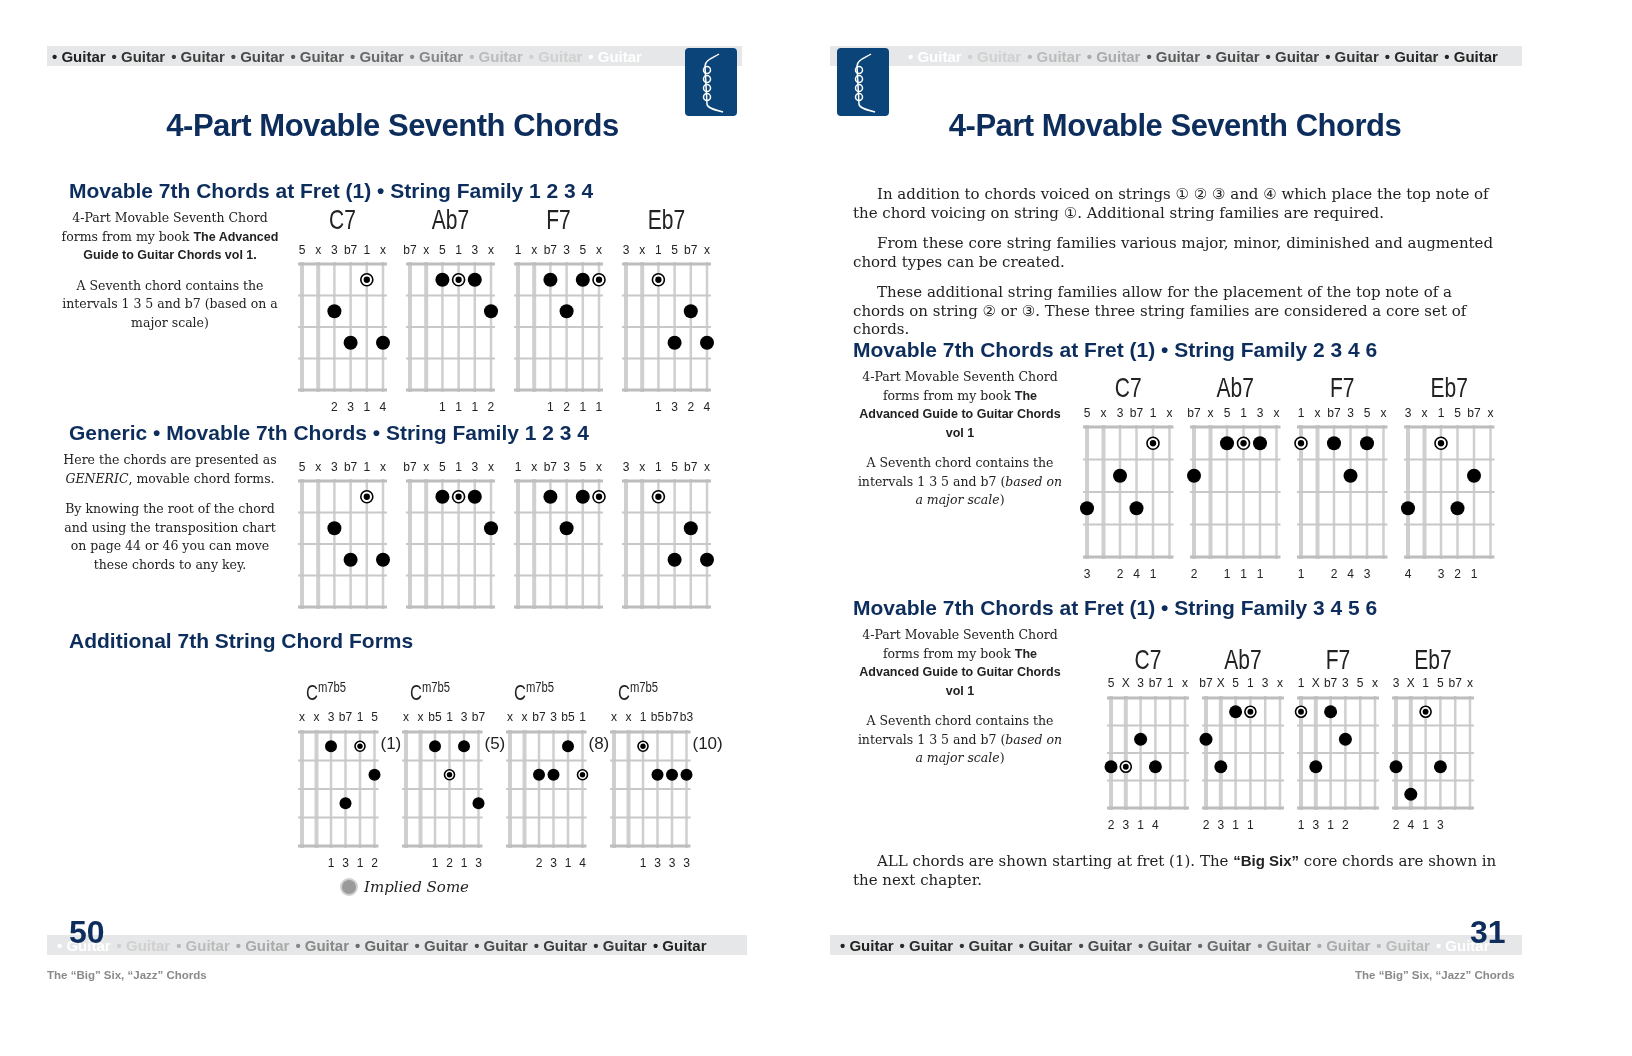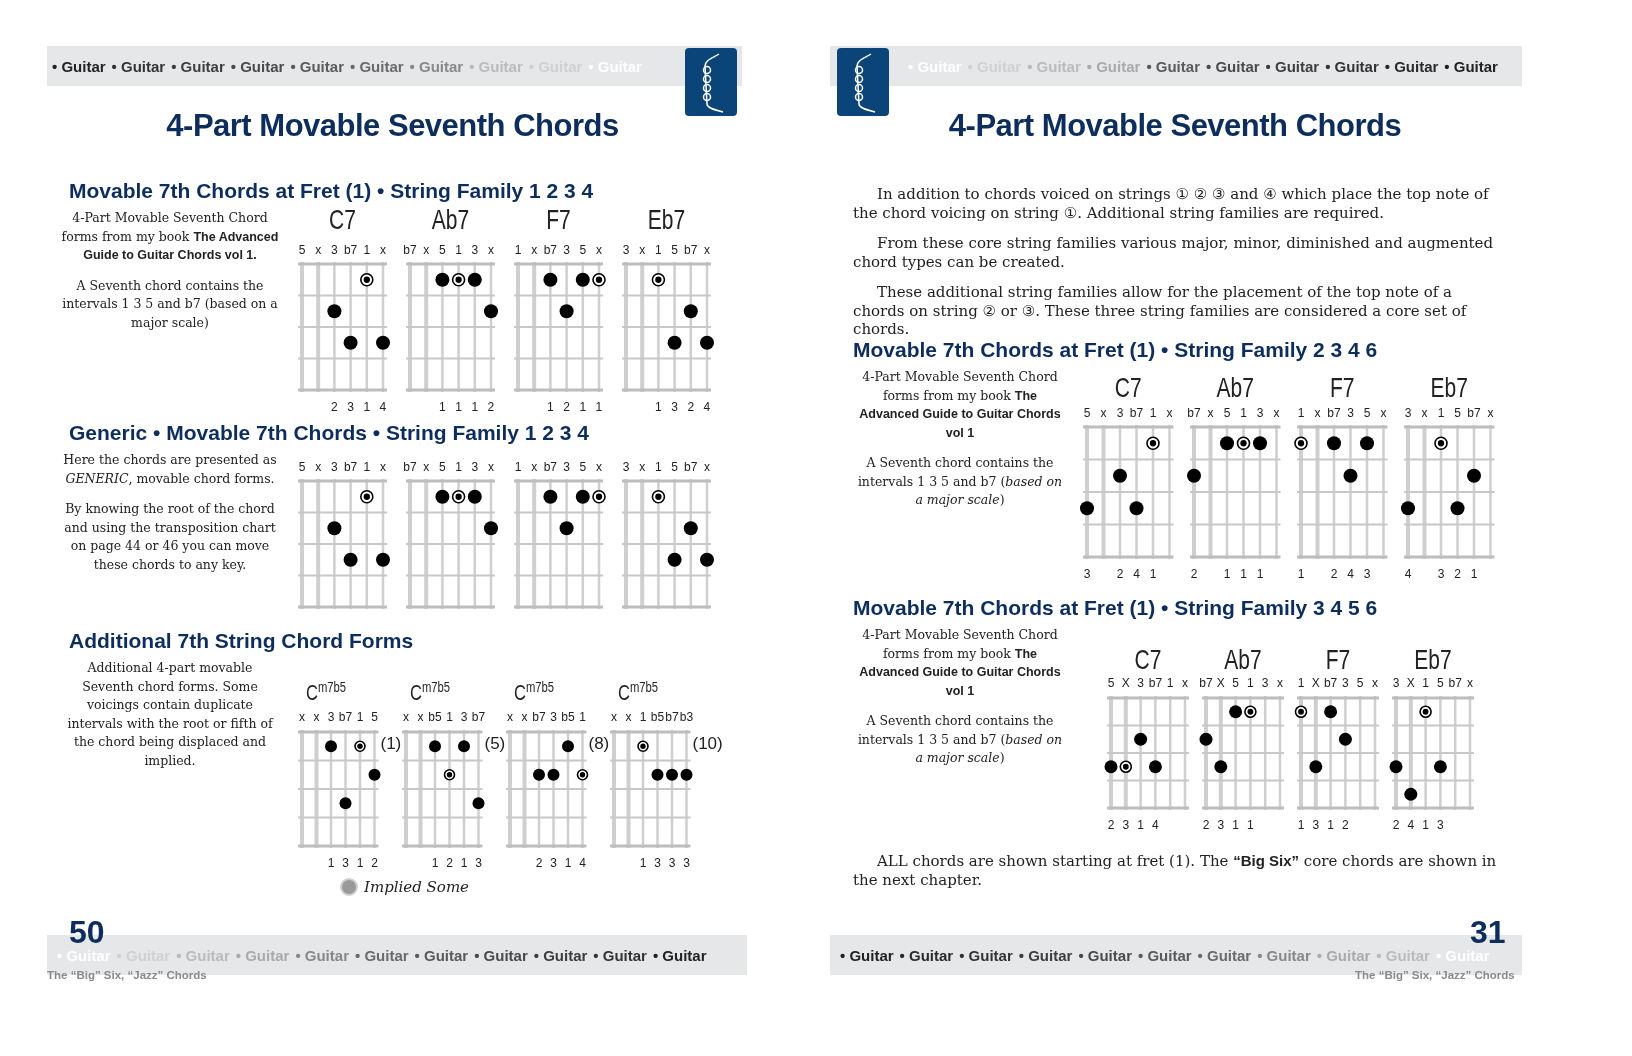--- a/index.html
+++ b/index.html
@@ -1,20 +1,20 @@
 <!DOCTYPE html>
 <html><head>
 <meta charset="utf-8">
 <style>
   html,body{margin:0;padding:0;background:#fff;}
   body{width:1632px;height:1056px;position:relative;overflow:hidden;font-family:"DejaVu Serif",serif;color:#222;}
   .page{position:absolute;top:0;height:1056px;}
   #left{left:0;width:790px;}
   #right{left:815px;width:817px;}
-  .band{position:absolute;height:40px;background:#e6e7e8;display:flex;align-items:center;font-family:"Liberation Sans",sans-serif;font-weight:bold;font-size:15px;white-space:nowrap;overflow:hidden;}
+  .band{position:absolute;height:20px;background:#e6e7e8;display:flex;align-items:center;font-family:"Liberation Sans",sans-serif;font-weight:bold;font-size:15px;white-space:nowrap;overflow:hidden;}
   .band span{margin-right:6px;}
   .tab{position:absolute;width:52px;height:68px;background:#0b4478;border-radius:4px;}
   .tab svg{position:absolute;left:8px;top:4px;}
   .title{position:absolute;font-family:"Liberation Sans",sans-serif;font-weight:bold;font-size:31px;color:#0d2d5c;letter-spacing:-0.5px;text-align:center;}
   .h2{position:absolute;font-family:"Liberation Sans",sans-serif;font-weight:bold;font-size:21px;color:#0d2d5c;white-space:nowrap;}
   .side{position:absolute;text-align:right;font-size:12.5px;line-height:18.5px;color:#222;}
   .side b.sans{font-family:"Liberation Sans",sans-serif;}
   .side p{margin:0 0 12px 0;text-align:center;}
   .body{position:absolute;font-size:15px;line-height:18.5px;}
   .body p{margin:0 0 12px 0;text-indent:24px;}
@@ -66,23 +66,20 @@
   <div id="left_s1"></div>
 
   <div class="h2" style="left:69px;top:421px;">Generic • Movable 7th Chords • String Family 1 2 3 4</div>
   <div class="side" style="left:60px;width:220px;top:451px;">
     <p><span>Here the chords are presented as </span><i>GENERIC</i><span>, movable chord forms.</span></p>
     <p>By knowing the root of the chord and using the transposition chart on page 44 or 46 you can move these chords to any key.</p>
   </div>
   <div id="left_s2"></div>
 
   <div class="h2" style="left:69px;top:629px;">Additional 7th String Chord Forms</div>
-  <div class="side" style="left:60px;width:220px;top:659px;">
-    <p>Additional 4-part movable Seventh chord forms. Some voicings contain duplicate intervals with the root or fifth of the chord being displaced and implied.</p>
-  </div>
   <div id="left_s3"></div>
 
   <div class="legend" style="left:340px;top:878px;">
     <span class="dot"></span>
     <span>Implied Some</span>
   </div>
 
   <div class="band" id="lband-bot" style="left:47px;top:935px;width:690px;padding-left:10px;">
       <span style="color: rgb(255, 255, 255);">• Guitar</span>
       <span style="color: rgb(208, 208, 208);">• Guitar</span>

